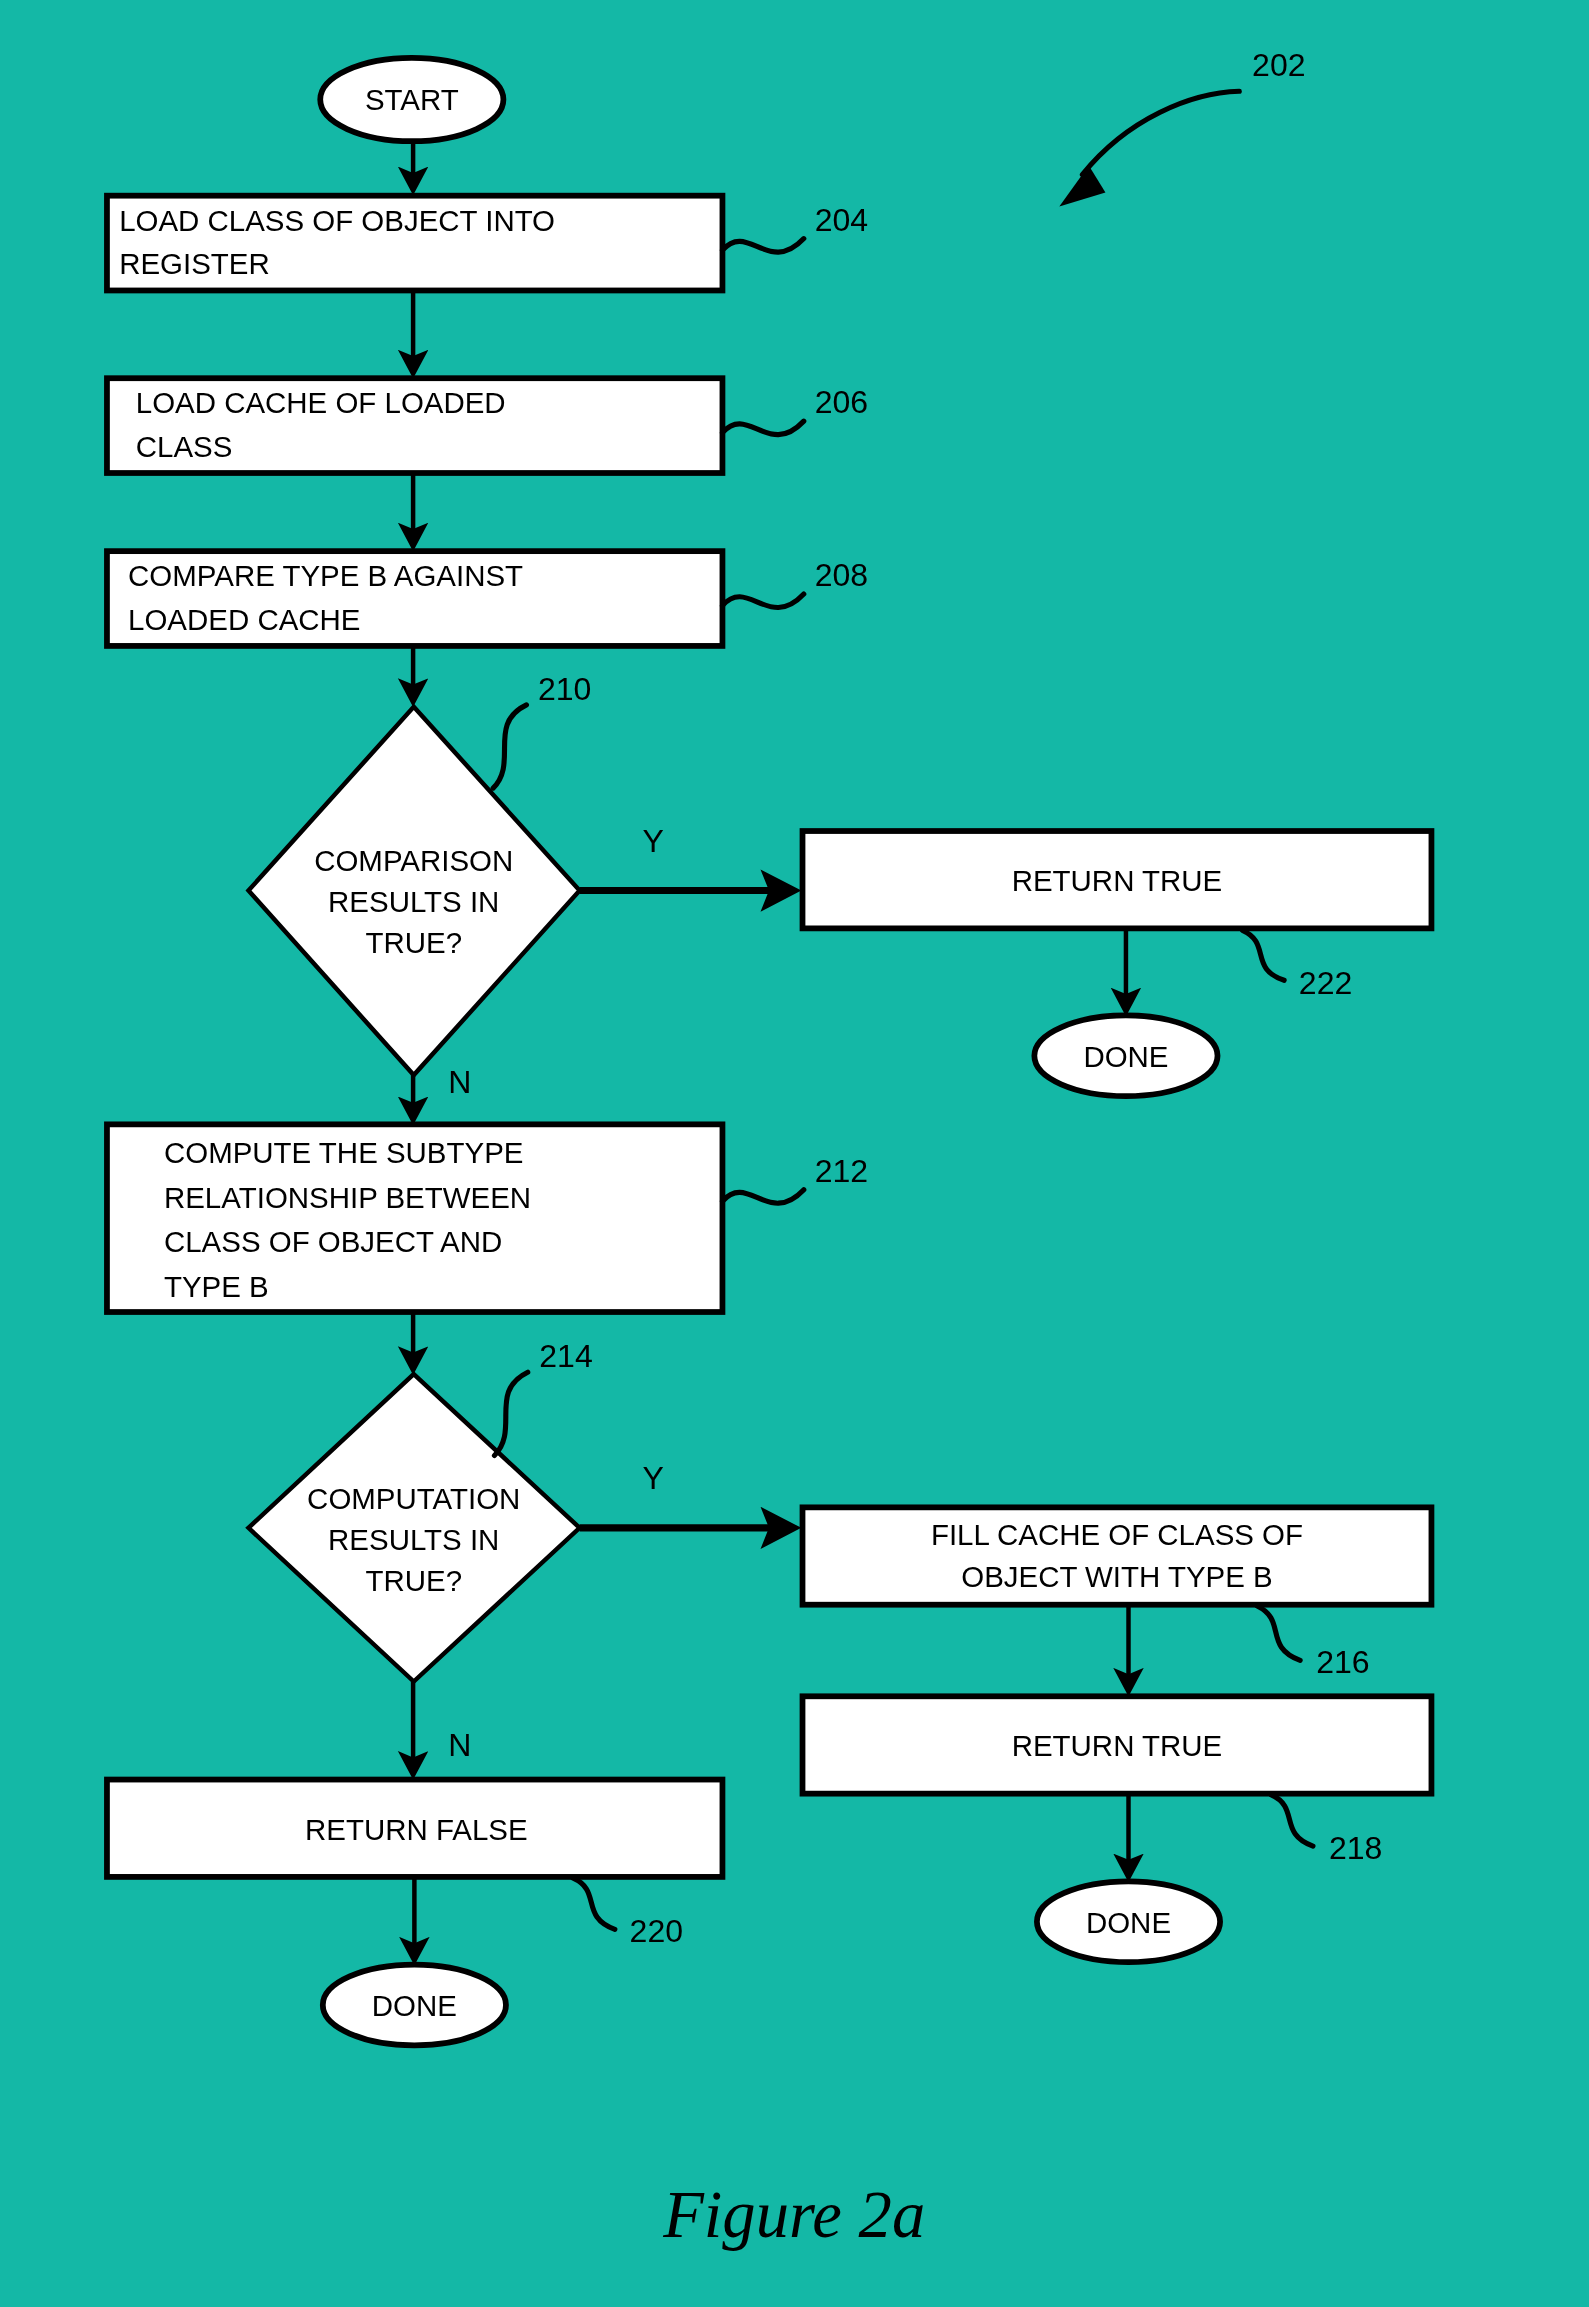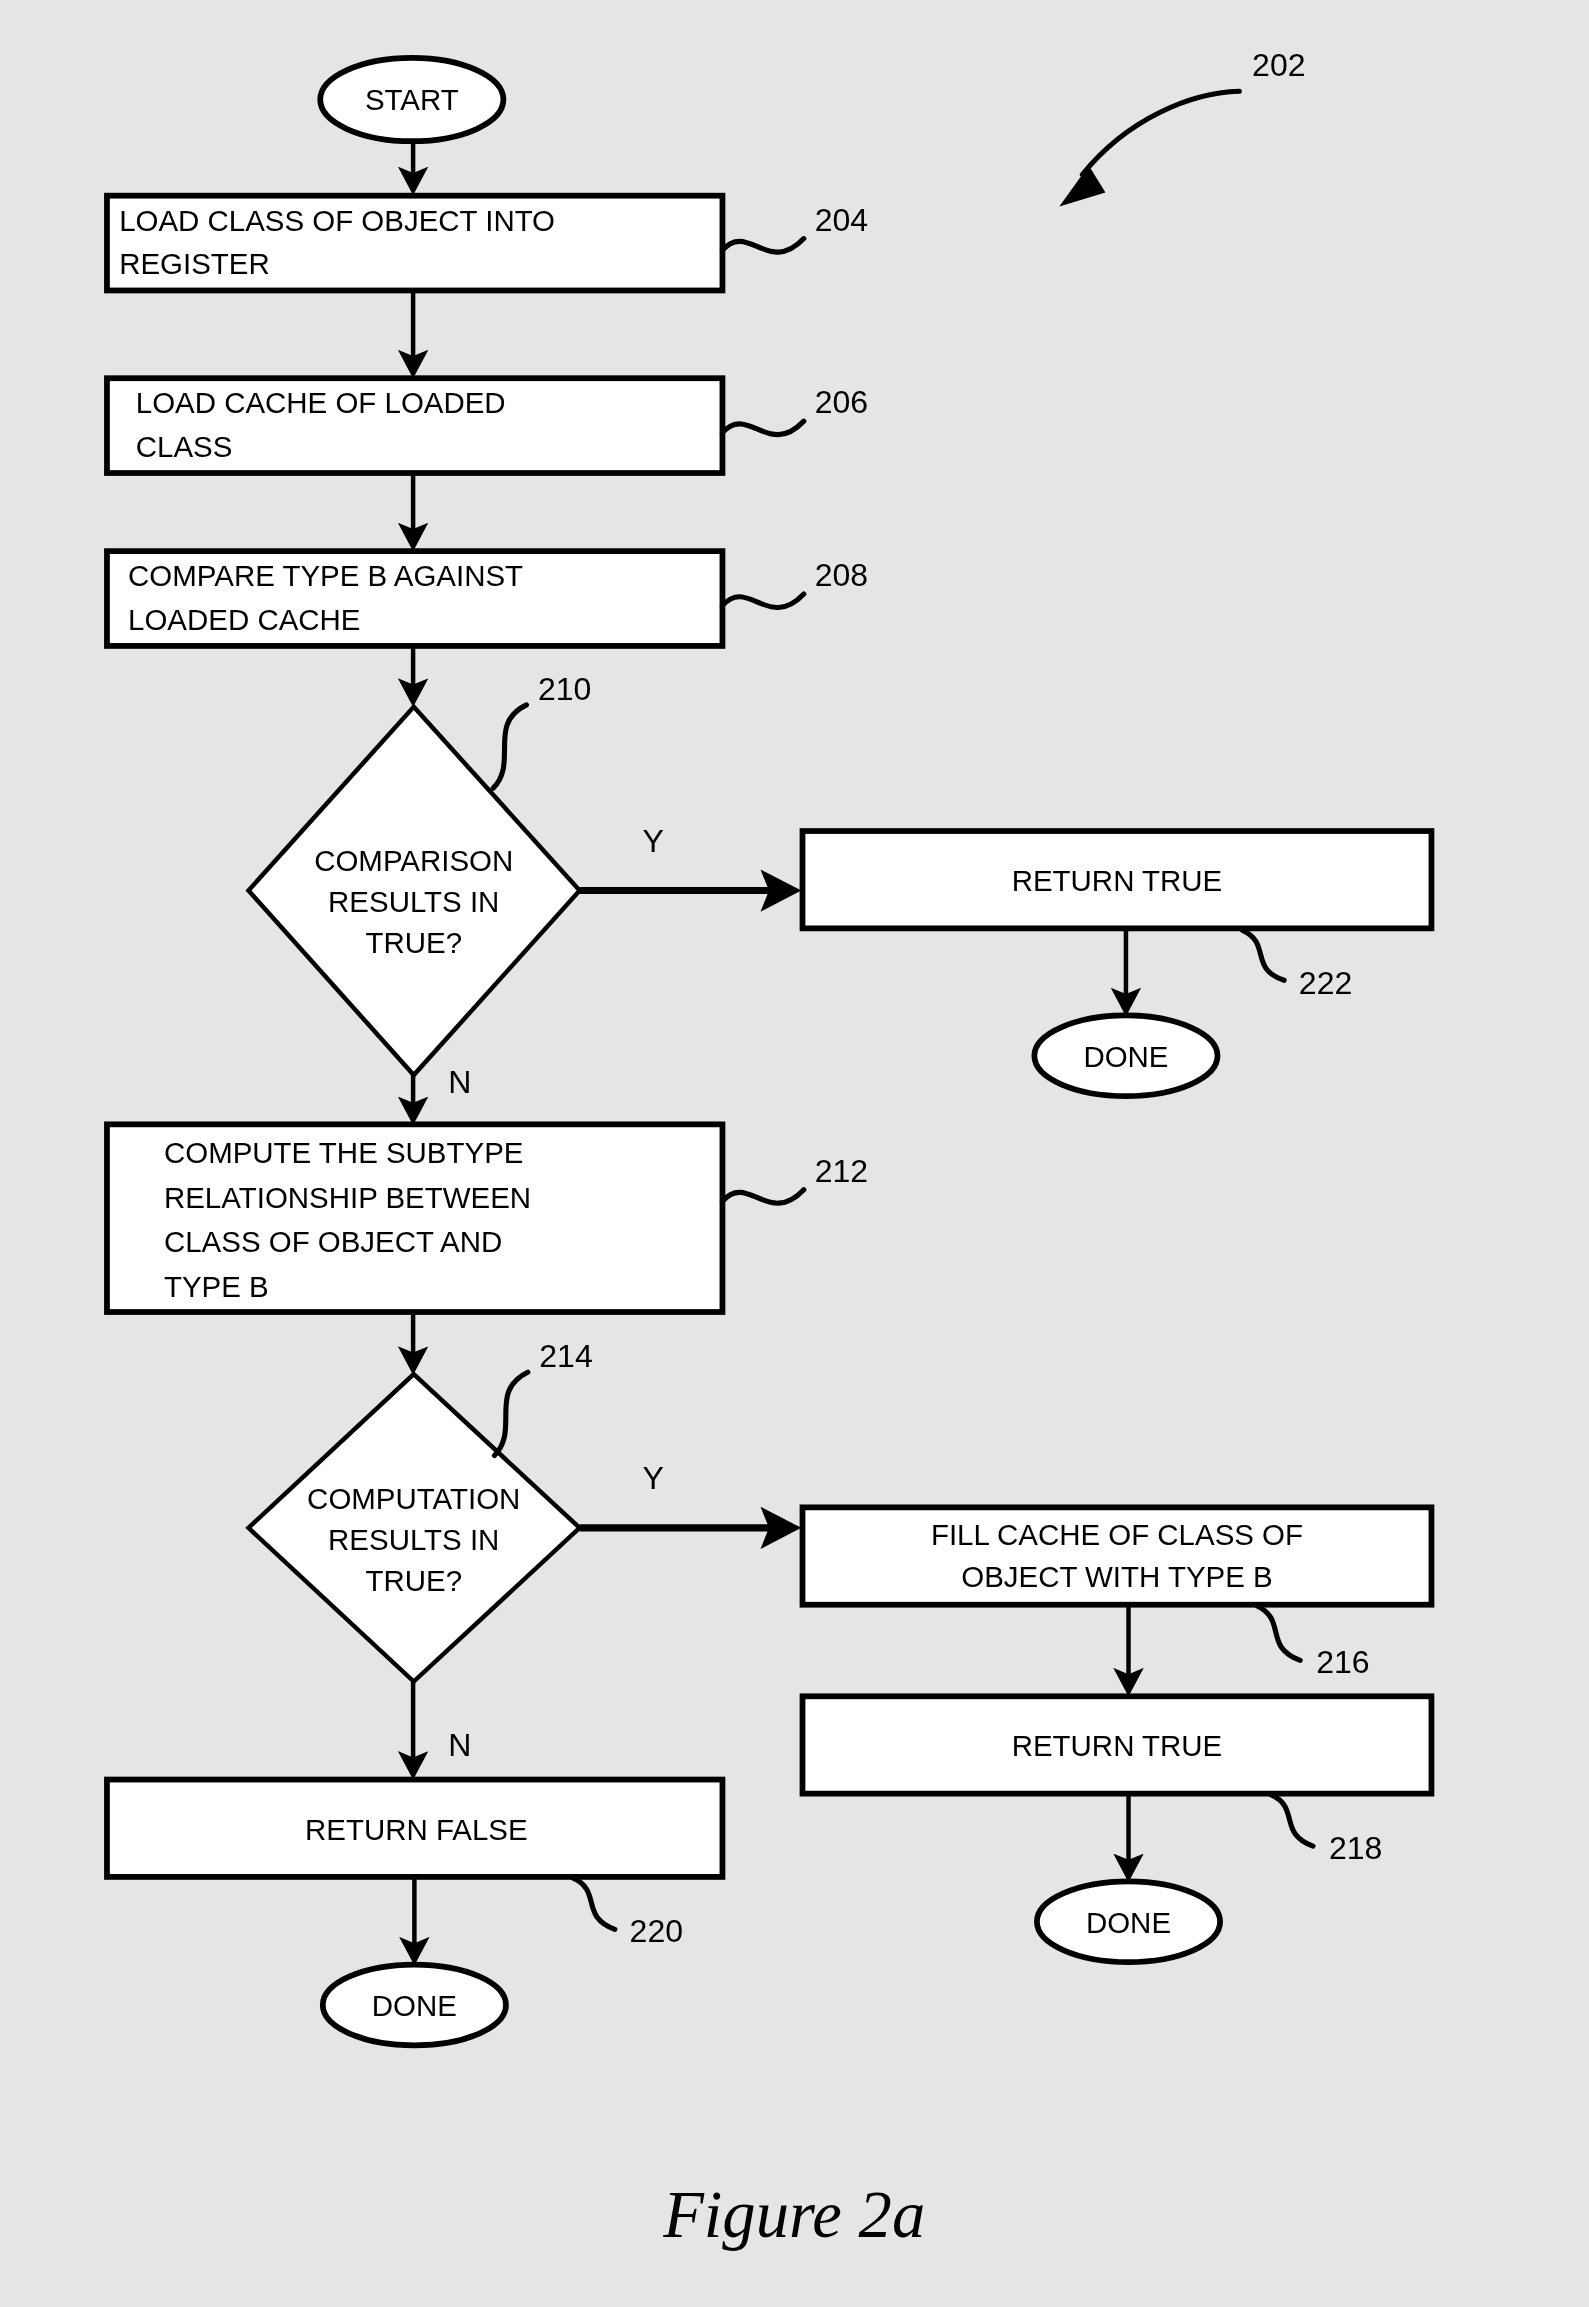--- a/index.html
+++ b/index.html
@@ -4,21 +4,21 @@
 <style>
   html, body {
     margin: 0;
     padding: 0;
     background: #ffffff;
   }
   #page {
     position: relative;
     width: 1589px;
     height: 2307px;
-    background: #e5e5e5;
+    background: #14b8a6;
     overflow: hidden;
     font-family: "Liberation Sans", sans-serif;
   }
   svg#figure {
     position: absolute;
     left: 0;
     top: 0;
     width: 1589px;
     height: 2307px;
     display: block;

